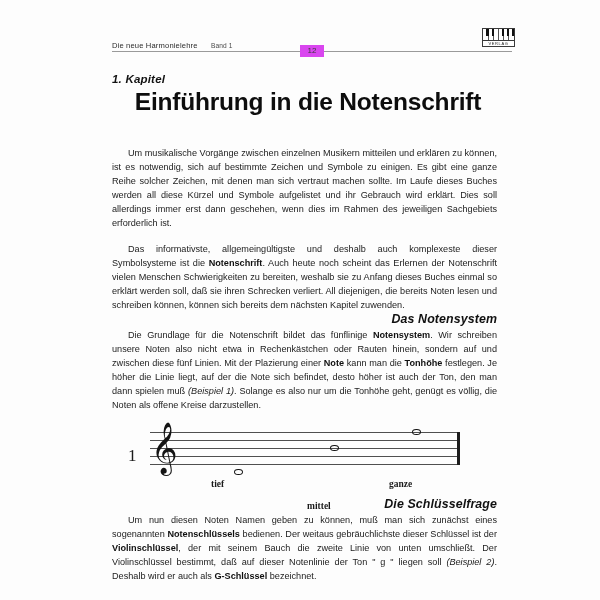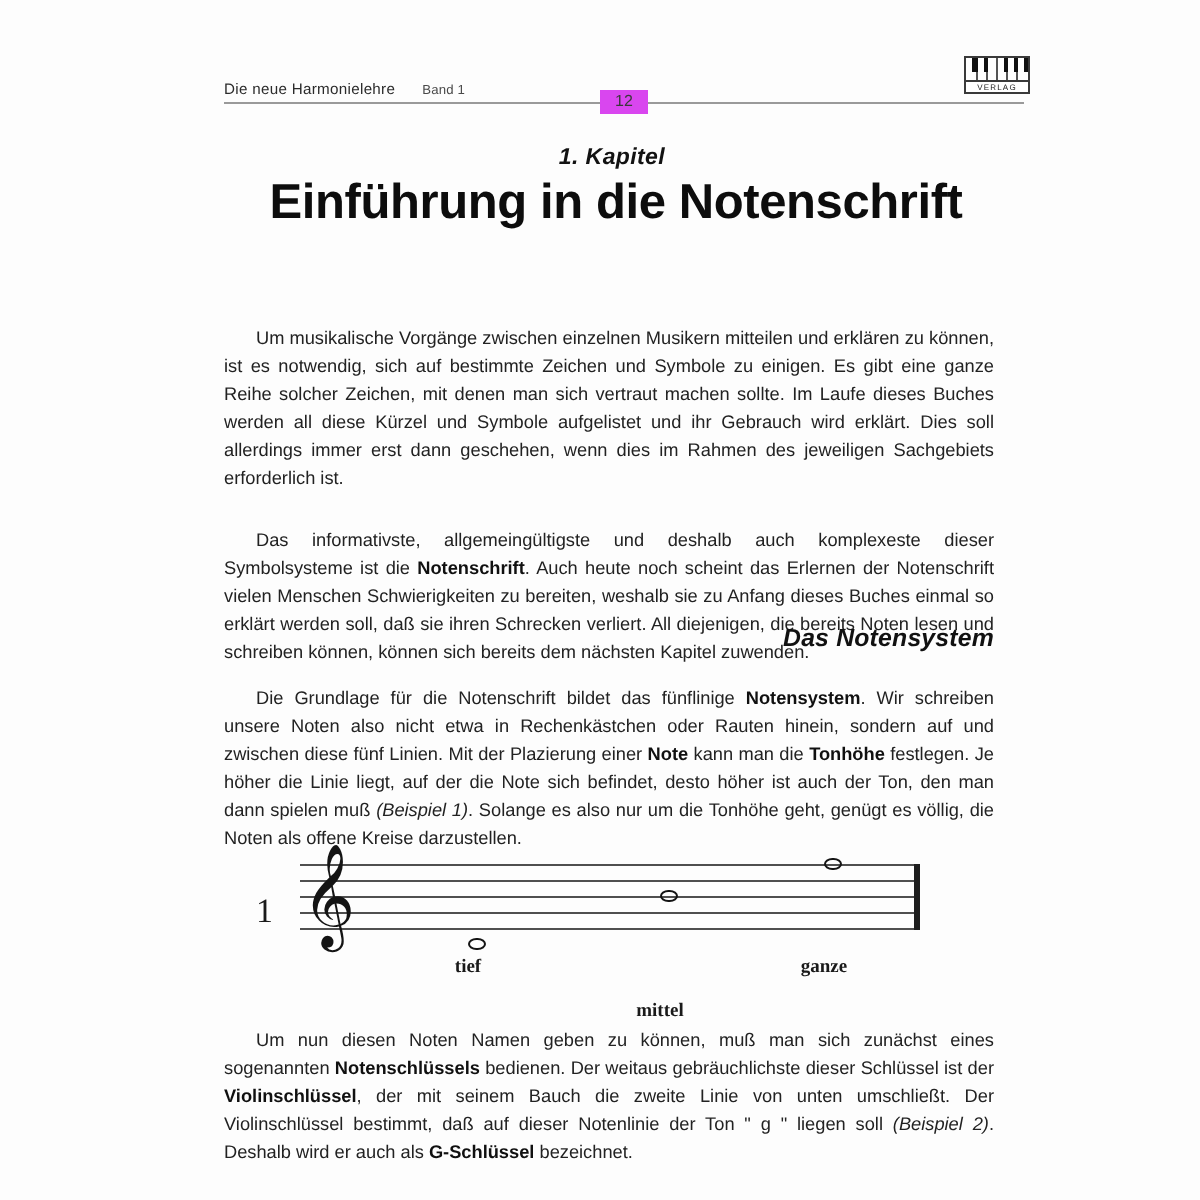--- a/index.html
+++ b/index.html
@@ -115,21 +115,20 @@
     line-height: 6px;
     font-family: "Liberation Sans", sans-serif;
   }
 
   
   .chapter-label {
     position: absolute;
     left: 112px;
     right: 100px;
     top: 73px;
-    text-align: center;
     font-size: 11.5px;
     font-weight: bold;
     font-style: italic;
     letter-spacing: 0.2px;
     color: #121212;
   }
   .chapter-title {
     position: absolute;
     left: 100px;
     right: 84px;
@@ -141,21 +140,21 @@
     color: #0d0d0d;
   }
 
   
   .body-block {
     position: absolute;
     left: 112px;
     width: 385px;
   }
   p.para {
-    margin: 16px 0 11px 0;
+    margin: 0 0 11px 0;
     font-size: 9.15px;
     line-height: 14.1px;
     text-align: justify;
     text-justify: inter-word;
     text-indent: 16px;
     color: #222222;
     hyphens: manual;
   }
   b { font-weight: bold; color: #101010; }
   i { font-style: italic; }
@@ -227,21 +226,21 @@
     border-radius: 50%;
     background: transparent;
     box-sizing: border-box;
   }
   .note-label {
     position: absolute;
     font-size: 9.5px;
     font-weight: bold;
     color: #1a1a1a;
     font-family: "Liberation Serif", serif;
-    text-align: center;
+    text-align: left;
     width: 46px;
   }
 </style>
 </head>
 <body>
 
 <div class="page">
 
   <div class="header">
     <div class="header-titles">
@@ -305,18 +304,19 @@
       <div class="note" style="left:180px; top:12.5px;"></div>
       <div class="note" style="left:262px; top:-3.5px;"></div>
     </div>
 
     <div class="note-label" style="left:99px; top:47px;">tief</div>
     <div class="note-label" style="left:195px; top:47px;margin-top:22px;">mittel</div>
     <div class="note-label" style="left:277px; top:47px;">ganze</div>
   </div>
 
   <div class="body-block" style="top:497px;">
+    <h3 class="section">Die Schlüsselfrage</h3>
     <p class="para">
       <span>Um nun diesen Noten Namen geben zu können, muß man sich zunächst eines sogenannten </span><b>Notenschlüssels</b><span> bedienen. Der weitaus gebräuchlichste dieser Schlüssel ist der </span><b>Violinschlüssel</b><span>, der mit seinem Bauch die zweite Linie von unten umschließt. Der Violinschlüssel bestimmt, daß auf dieser Notenlinie der Ton " g " liegen soll </span><i>(Beispiel 2)</i><span>. Deshalb wird er auch als </span><b>G-Schlüssel</b><span> bezeichnet.</span>
     </p>
   </div>
 
 </div>
 
 </body></html>

